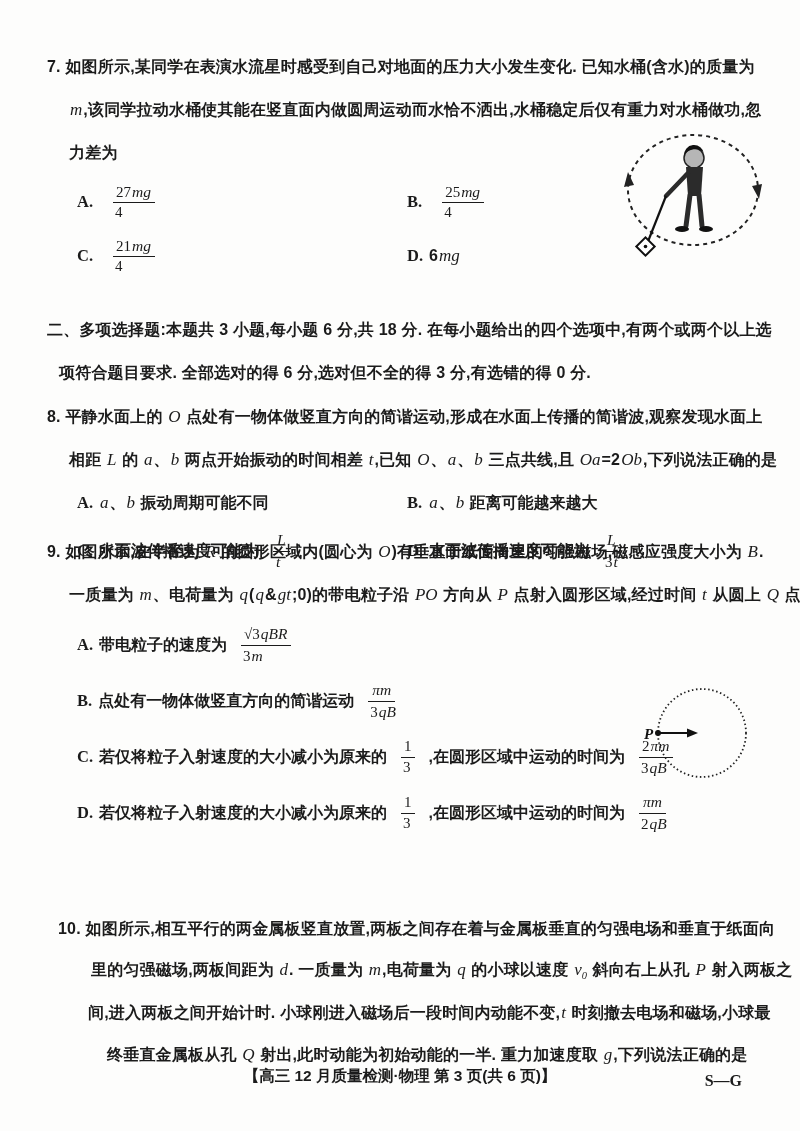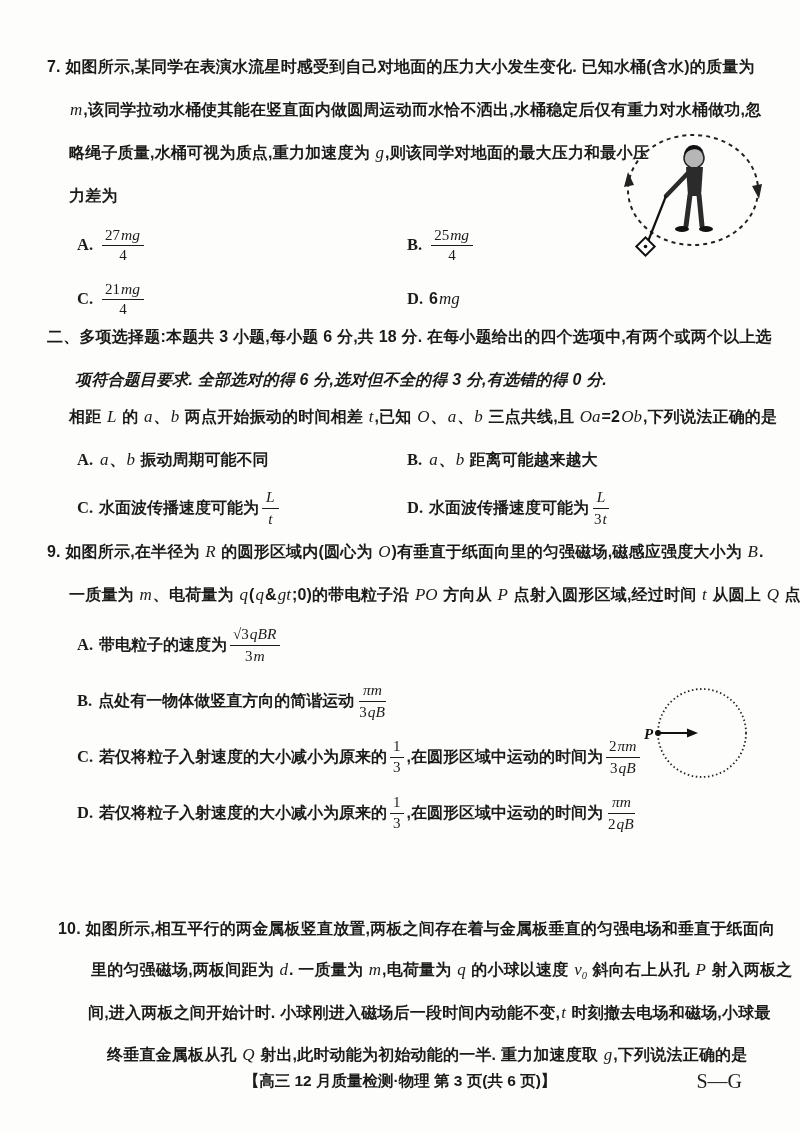--- a/index.html
+++ b/index.html
@@ -11,21 +11,21 @@
     position:relative;
     overflow:hidden;
   }
   .block{position:absolute;left:47px;right:26px;}
   .line{
     height:43px;display:flex;align-items:center;
     white-space:nowrap;font-size:16px;font-weight:600;
     letter-spacing:0.2px;
   }
   .indent{margin-left:22px;align-items:center;}
-  .indent-lg{margin-left:28px;font-style:italic;}
+  .indent-lg{margin-left:12px;}
   i.m{
     font-family:"Liberation Serif",serif;font-style:italic;
     font-weight:500;font-size:17px;padding:0 1px;letter-spacing:0;
   }
   i.m sub{font-size:0.62em;}
   .opt-row{
     display:grid;grid-template-columns:330px 1fr;
     margin-left:30px;align-items:center;
   }
   .opt-row.plain{height:42px;}
@@ -34,58 +34,55 @@
   .opt-line{
     height:56px;display:flex;align-items:center;margin-left:30px;
     white-space:nowrap;font-size:16px;font-weight:600;
   }
   .opt-label{
     font-family:"Liberation Serif",serif;font-weight:700;
     font-size:16.5px;margin-right:6px;font-style:normal;
   }
   .opt-body{display:inline-flex;align-items:center;}
   .frac{
-    display:inline-flex;flex-direction:column;align-items:center;
-    vertical-align:middle;margin:0 3px;
+    display:inline-flex;flex-direction:column;align-items:flex-start;
+    vertical-align:middle;margin:0 14px;
     font-family:"Liberation Serif",serif;font-weight:500;
     font-size:15px;line-height:1.3;
   }
   .frac .num{border-bottom:1.4px solid #1b1b1b;padding:0 3px;}
   .frac .den{padding:0 2px;}
   .frac i.m{font-size:15.5px;}
   .fig{position:absolute;}
   #fig7{left:622px;top:130px;width:142px;height:132px;}
   #fig9{left:643px;top:682px;width:112px;height:106px;}
   .figtext{
     font-family:"Liberation Serif",serif;font-style:italic;
     font-weight:700;font-size:15px;fill:#111;
   }
   .footer{
     position:absolute;top:1066px;left:0;width:800px;height:30px;
-    display:flex;align-items:center;justify-content:center;
+    display:flex;align-items:flex-start;justify-content:center;
     font-size:15.5px;font-weight:700;
   }
   .footer .code{
     position:absolute;right:58px;top:0;height:30px;
     display:flex;align-items:center;
-    font-family:"Liberation Serif",serif;font-weight:400;font-size:20px;
+    font-family:"Liberation Serif",serif;font-weight:700;font-size:16px;
   }
 </style>
 </head>
 <body>
 
 <section class="block" id="q7" style="top:46px">
   <div class="line">
       <span class="t">7. 如图所示,某同学在表演水流星时感受到自己对地面的压力大小发生变化. 已知水桶(含水)的质量为</span>
     </div>
   <div class="line indent">
       <span class="t"><i class="m">m</i>,该同学拉动水桶使其能在竖直面内做圆周运动而水恰不洒出,水桶稳定后仅有重力对水桶做功,忽</span>
-    </div>
-  <div class="line indent">
-      <span class="t">略绳子质量,水桶可视为质点,重力加速度为 <i class="m">g</i>,则该同学对地面的最大压力和最小压</span>
     </div>
   <div class="line indent">
       <span class="t">力差为</span>
     </div>
   <div class="opt-row tall">
     <div class="opt">
       <span class="opt-label">A.</span>
       <span class="opt-body">
           <span class="frac">
             <span class="num">27<i class="m">mg</i></span>
@@ -138,30 +135,33 @@
       <ellipse cx="84" cy="99" rx="7" ry="3" fill="#111"></ellipse>
     </g>
     <line x1="44" y1="66" x2="25" y2="114" stroke="#111" stroke-width="2.2"></line>
     <g>
       <rect x="17" y="110" width="13" height="13" transform="rotate(45 23.5 116.5)" fill="#fff" stroke="#111" stroke-width="2"></rect>
       <circle cx="23.5" cy="116.5" r="1.8" fill="#111"></circle>
     </g>
   </svg>
 </div>
 
-<section class="block" id="sec2" style="top:316px">
+<section class="block" id="sec2" style="top:309px">
   <div class="line">
       <span class="t">二、多项选择题:本题共 3 小题,每小题 6 分,共 18 分. 在每小题给出的四个选项中,有两个或两个以上选</span>
     </div>
   <div class="line indent-lg">
       <span class="t">项符合题目要求. 全部选对的得 6 分,选对但不全的得 3 分,有选错的得 0 分.</span>
     </div>
 </section>
 
 <section class="block" id="q8" style="top:396px">
+  <div class="line">
+      <span class="t">8. 平静水面上的 <i class="m">O</i> 点处有一物体做竖直方向的简谐运动,形成在水面上传播的简谐波,观察发现水面上</span>
+    </div>
   <div class="line indent">
       <span class="t">相距 <i class="m">L</i> 的 <i class="m">a</i>、<i class="m">b</i> 两点开始振动的时间相差 <i class="m">t</i>,已知 <i class="m">O</i>、<i class="m">a</i>、<i class="m">b</i> 三点共线,且 <i class="m">Oa</i>=2<i class="m">Ob</i>,下列说法正确的是</span>
     </div>
   <div class="opt-row plain">
     <div class="opt">
       <span class="opt-label">A.</span>
       <span class="opt-body">
           <span class="t"><i class="m">a</i>、<i class="m">b</i> 振动周期可能不同</span>
         </span>
     </div>

